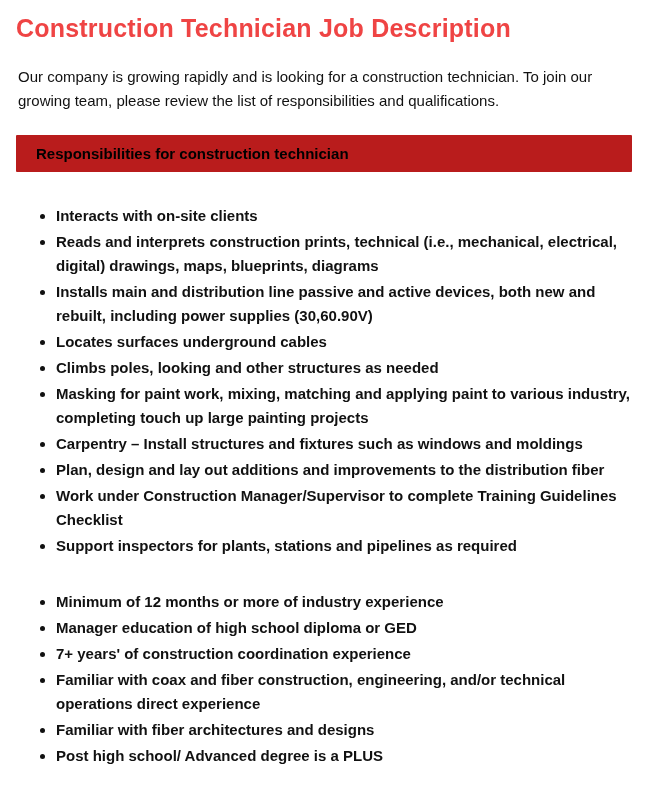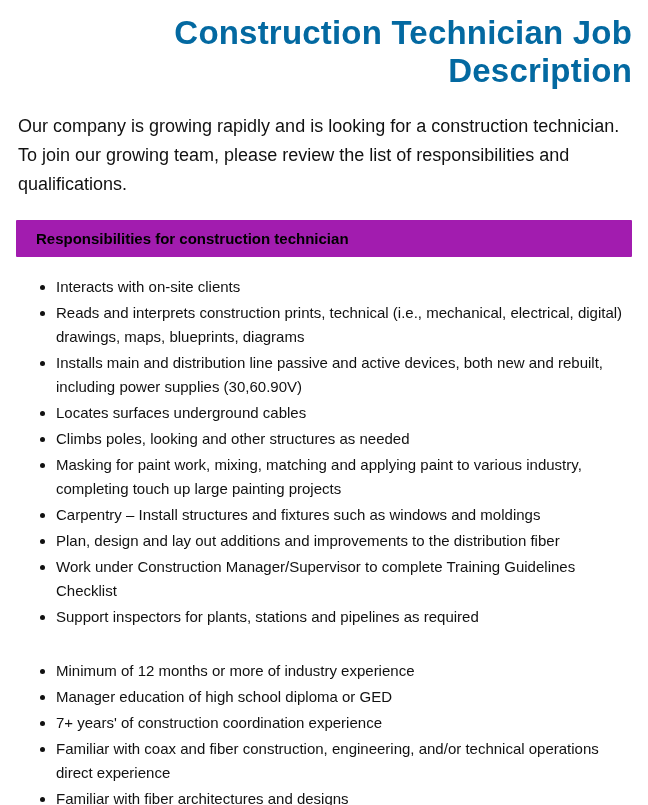--- a/index.html
+++ b/index.html
@@ -10,45 +10,46 @@
     width: 648px;
     min-height: 805px;
     margin: 0 auto;
     font-family: "Liberation Sans", sans-serif;
     color: #0a0a0a;
   }
   .page {
     padding: 10px 16px 24px 16px;
   }
   .doc-title {
-    text-align: right;
-    font-size: 33px;
+    text-align: left;
+    font-size: 25px;
     font-weight: 800;
     letter-spacing: 0.2px;
     margin: 4px 0 22px 0;
-    color: #0369a1;
+    color: #ef4444;
   }
   .intro {
-    font-size: 18px;
+    font-size: 15px;
     line-height: 1.6;
     margin: 0 2px 22px 2px;
     color: #111111;
   }
   .section-heading {
-    background: #a21caf;
+    background: #b91c1c;
     font-size: 15px;
     font-weight: 700;
     padding: 10px 20px;
     border-radius: 1px;
     color: #000000;
   }
   .bullet-list {
-    margin: 18px 0 30px 0;
+    margin: 32px 0 30px 0;
     padding-left: 40px;
     list-style-type: disc;
+    font-weight: bold;
   }
   .bullet-list li {
     font-size: 15px;
     line-height: 1.6;
     margin-bottom: 2px;
     color: #111111;
   }
   .section + .section {
     margin-top: 6px;
   }

